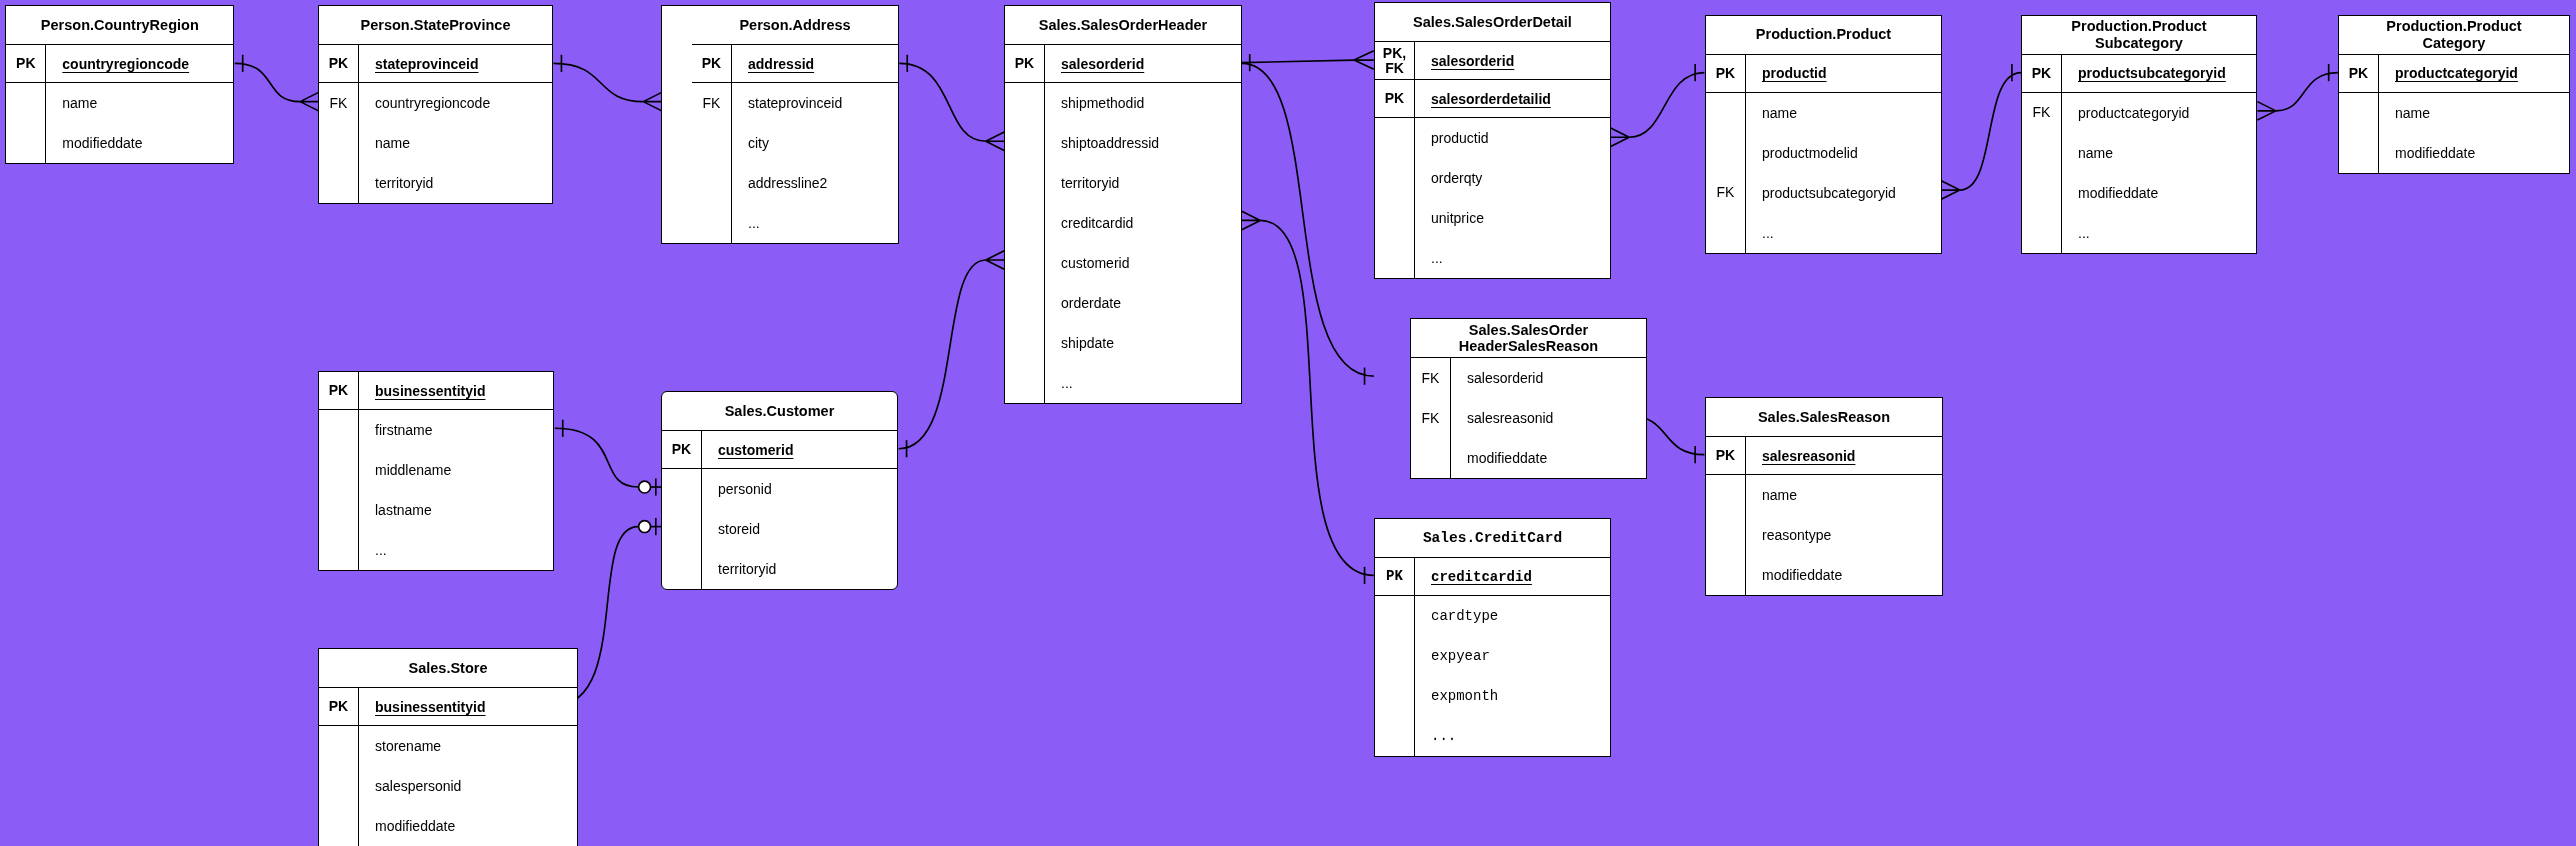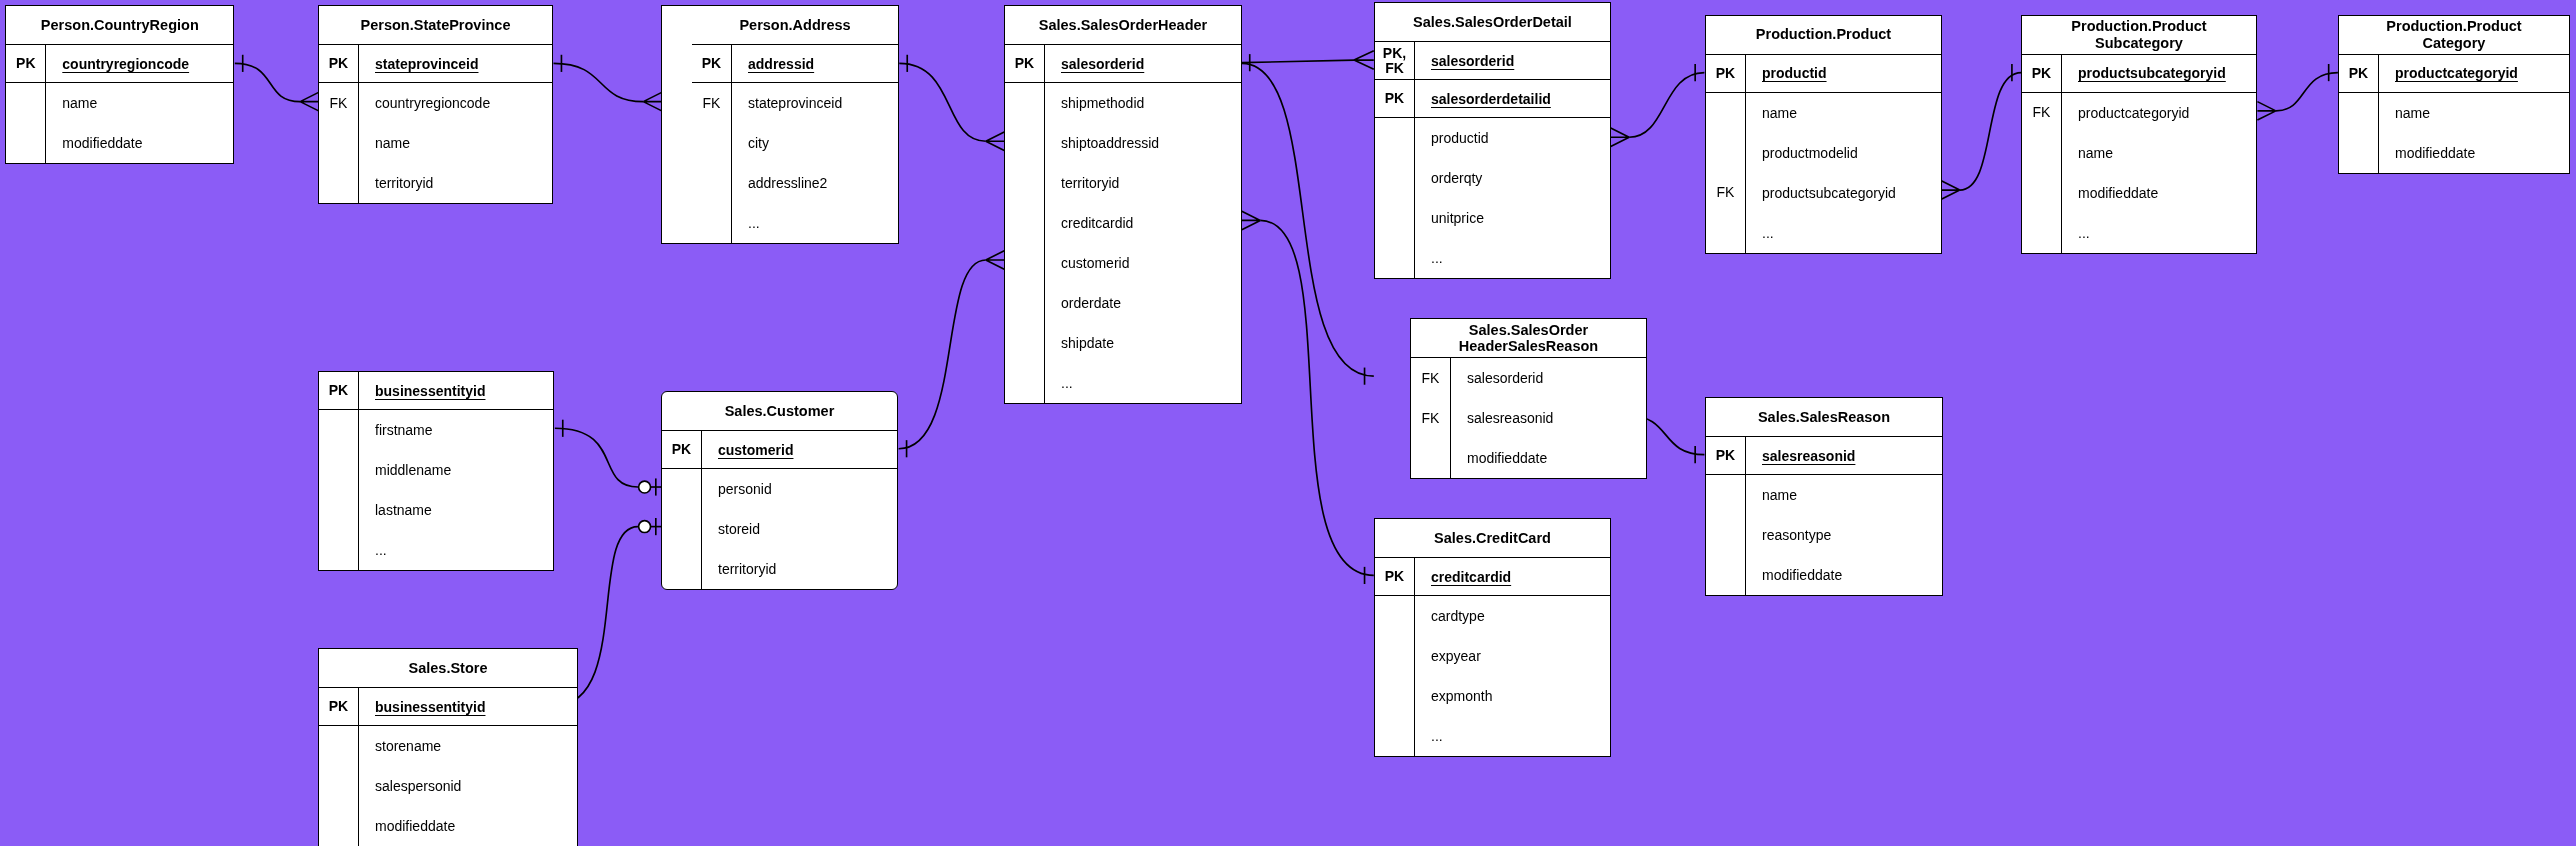--- a/index.html
+++ b/index.html
@@ -25,21 +25,21 @@
   #t-salesorderheader{left:1004px;top:5.3px;width:238px;}
   #t-salesorderdetail{left:1374px;top:2px;width:237px;}
   #t-product{left:1705px;top:14.5px;width:237px;}
   #t-productsubcategory{left:2021px;top:14.5px;width:236px;}
   #t-productcategory{left:2338px;top:14.5px;width:232px;}
   #t-person{left:318px;top:371px;width:236px;}
   #t-customer{left:661px;top:391px;width:237px;border-radius:6px;}
   #t-store{left:318px;top:648px;width:260px;}
   #t-headersalesreason{left:1374px;top:318px;width:237px;margin-left:36px;}
   #t-salesreason{left:1705px;top:397px;width:238px;}
-  #t-creditcard{left:1374px;top:518px;width:237px;}
+  #t-creditcard{left:1374px;top:518px;width:237px;font-family:Liberation Mono, monospace;}
   .wire{stroke:#000;stroke-width:2.5;fill:none;}
   .dot{stroke:#000;stroke-width:2.5;fill:#fff;}
 </style>
 </head>
 <body>
 
 <div id="canvas">
 
   <svg id="wires" viewBox="0 0 3902 1282">
     <g>

